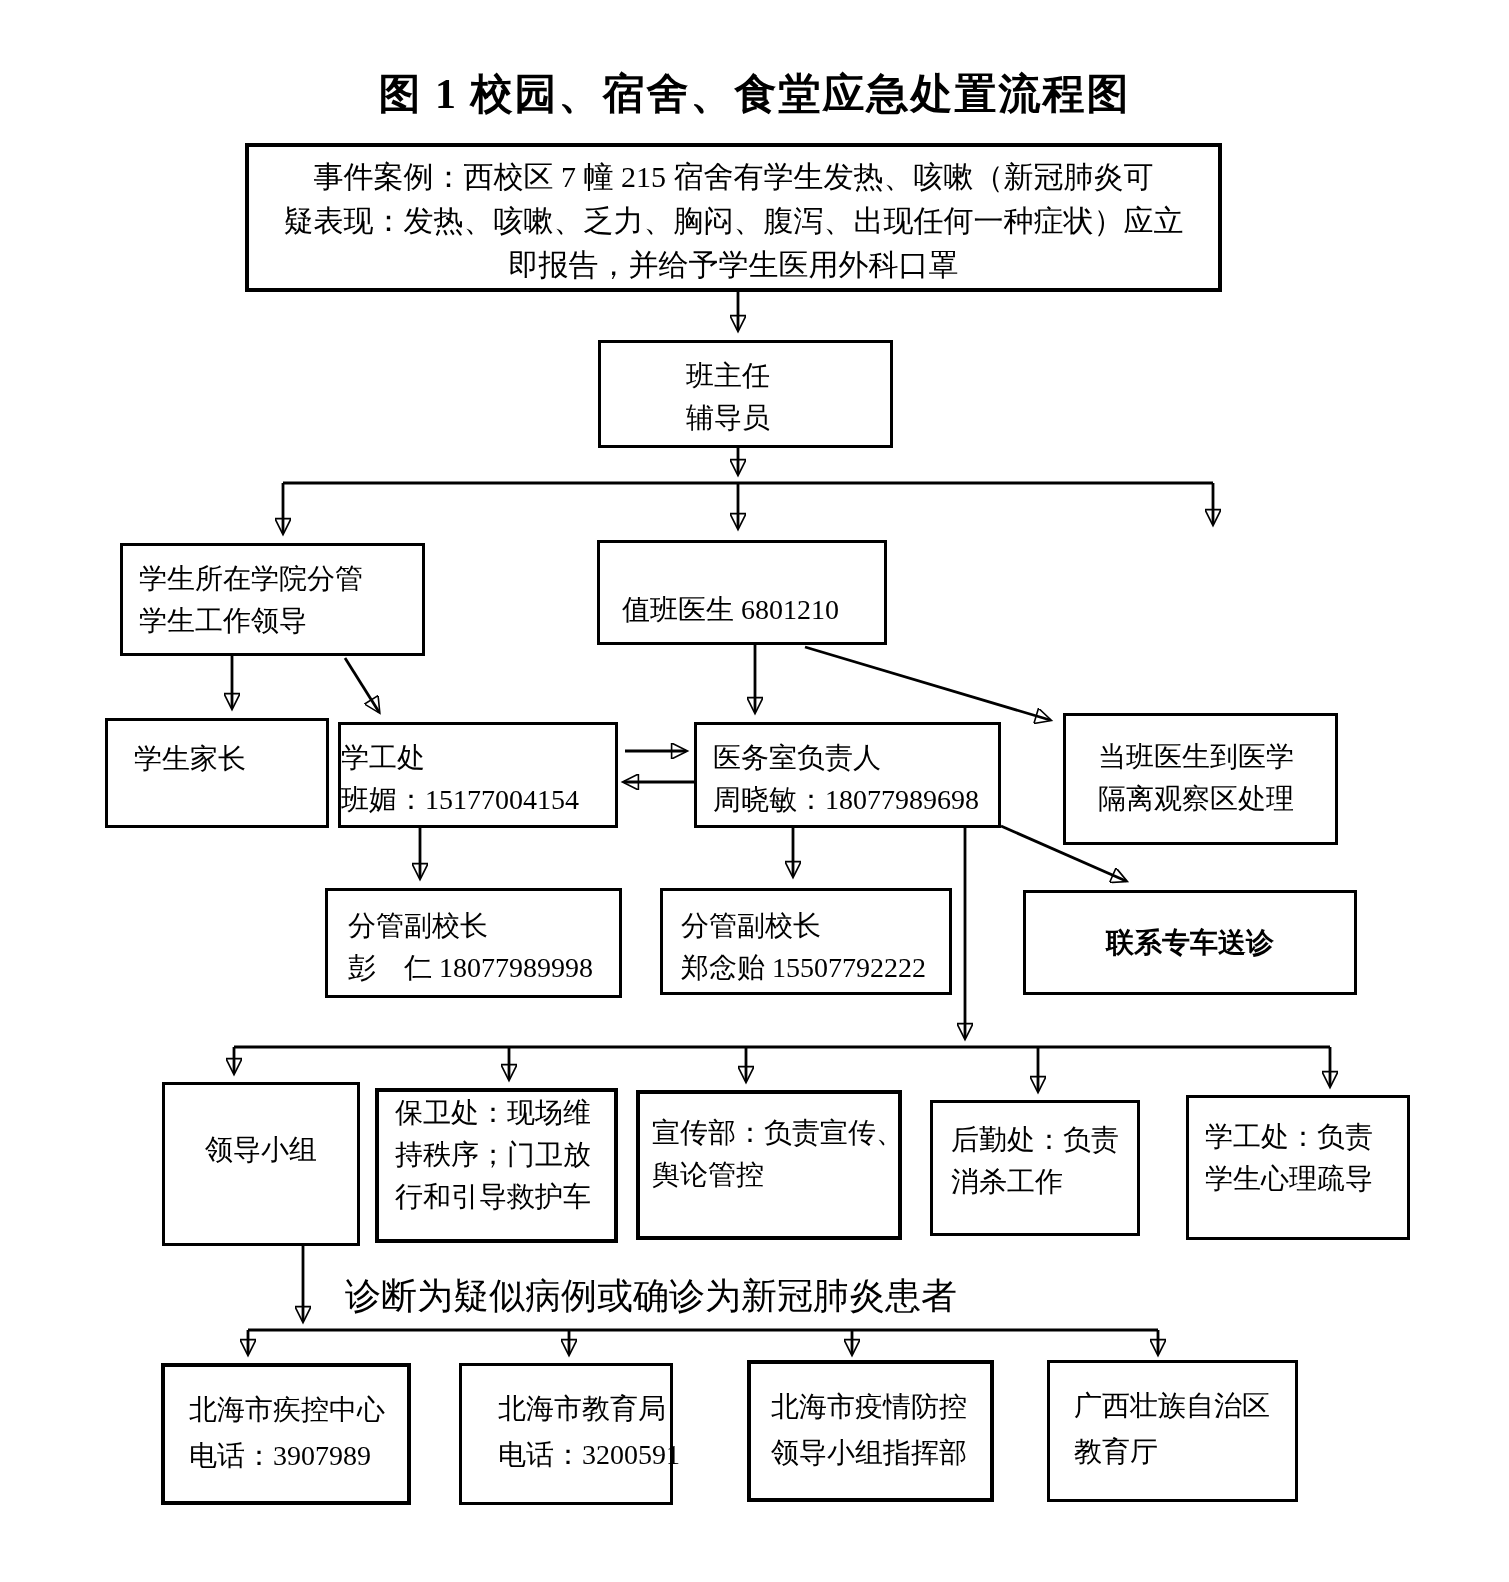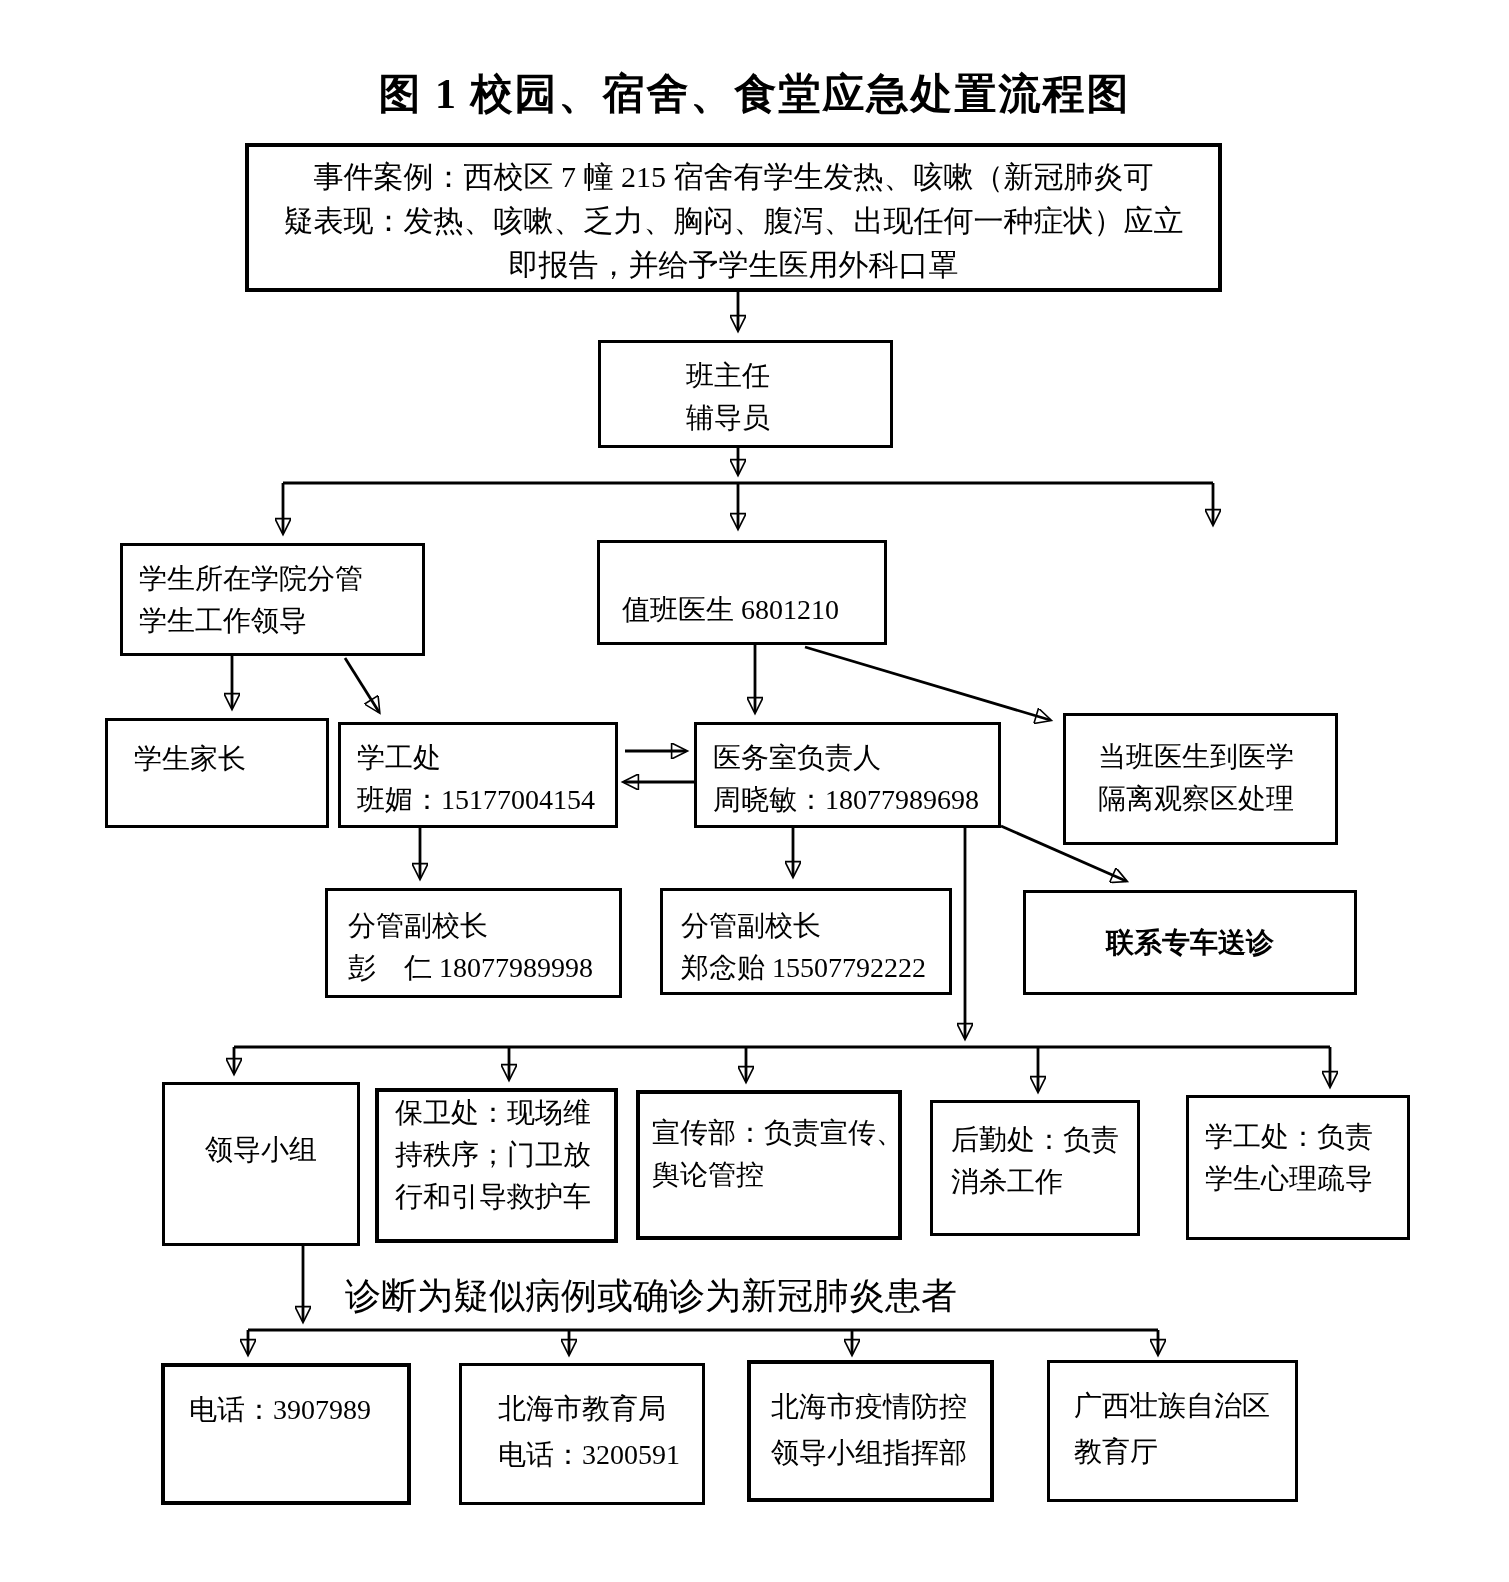--- a/index.html
+++ b/index.html
@@ -127,21 +127,21 @@
 
   <div class="node" style="left:597px;top:540px;width:290px;height:105px;padding-top:46px;padding-left:22px;">
     <div class="ln">值班医生 6801210</div>
   </div>
 
 
   <div class="node" style="left:105px;top:718px;width:224px;height:110px;padding-top:17px;padding-left:26px;">
     <div class="ln">学生家长</div>
   </div>
 
-  <div class="node" style="left:338px;top:722px;width:280px;height:106px;padding-top:12px;padding-left:16px;">
+  <div class="node" style="left:338px;top:722px;width:280px;height:106px;padding-top:12px;">
     <div class="ln">学工处</div>
     <div class="ln">班媚：15177004154</div>
   </div>
 
   <div class="node" style="left:694px;top:722px;width:307px;height:106px;padding-top:12px;padding-left:16px;">
     <div class="ln">医务室负责人</div>
     <div class="ln">周晓敏：18077989698</div>
   </div>
 
   <div class="node" style="left:1063px;top:713px;width:275px;height:132px;padding-top:20px;padding-left:32px;">
@@ -184,24 +184,25 @@
   </div>
 
   <div class="node" style="left:1186px;top:1095px;width:224px;height:145px;padding-top:18px;padding-left:16px;">
     <div class="ln">学工处：负责</div>
     <div class="ln">学生心理疏导</div>
   </div>
 
   <div id="diag-label">诊断为疑似病例或确诊为新冠肺炎患者</div>
 
   <div class="node thick" style="left:161px;top:1363px;width:250px;height:142px;padding-top:20px;padding-left:24px;line-height:46px;">
+    <div class="ln">北海市疾控中心</div>
     <div class="ln">电话：3907989</div>
   </div>
 
-  <div class="node" style="left:459px;top:1363px;width:246px;height:142px;padding-top:20px;padding-left:36px;line-height:46px;">
+  <div class="node" style="left:459px;top:1363px;width:214px;height:142px;padding-top:20px;padding-left:36px;line-height:46px;">
     <div class="ln">北海市教育局</div>
     <div class="ln">电话：3200591</div>
   </div>
 
   <div class="node thick" style="left:747px;top:1360px;width:247px;height:142px;padding-top:20px;padding-left:20px;line-height:46px;">
     <div class="ln">北海市疫情防控</div>
     <div class="ln">领导小组指挥部</div>
   </div>
 
   <div class="node" style="left:1047px;top:1360px;width:251px;height:142px;padding-top:20px;padding-left:24px;line-height:46px;">

